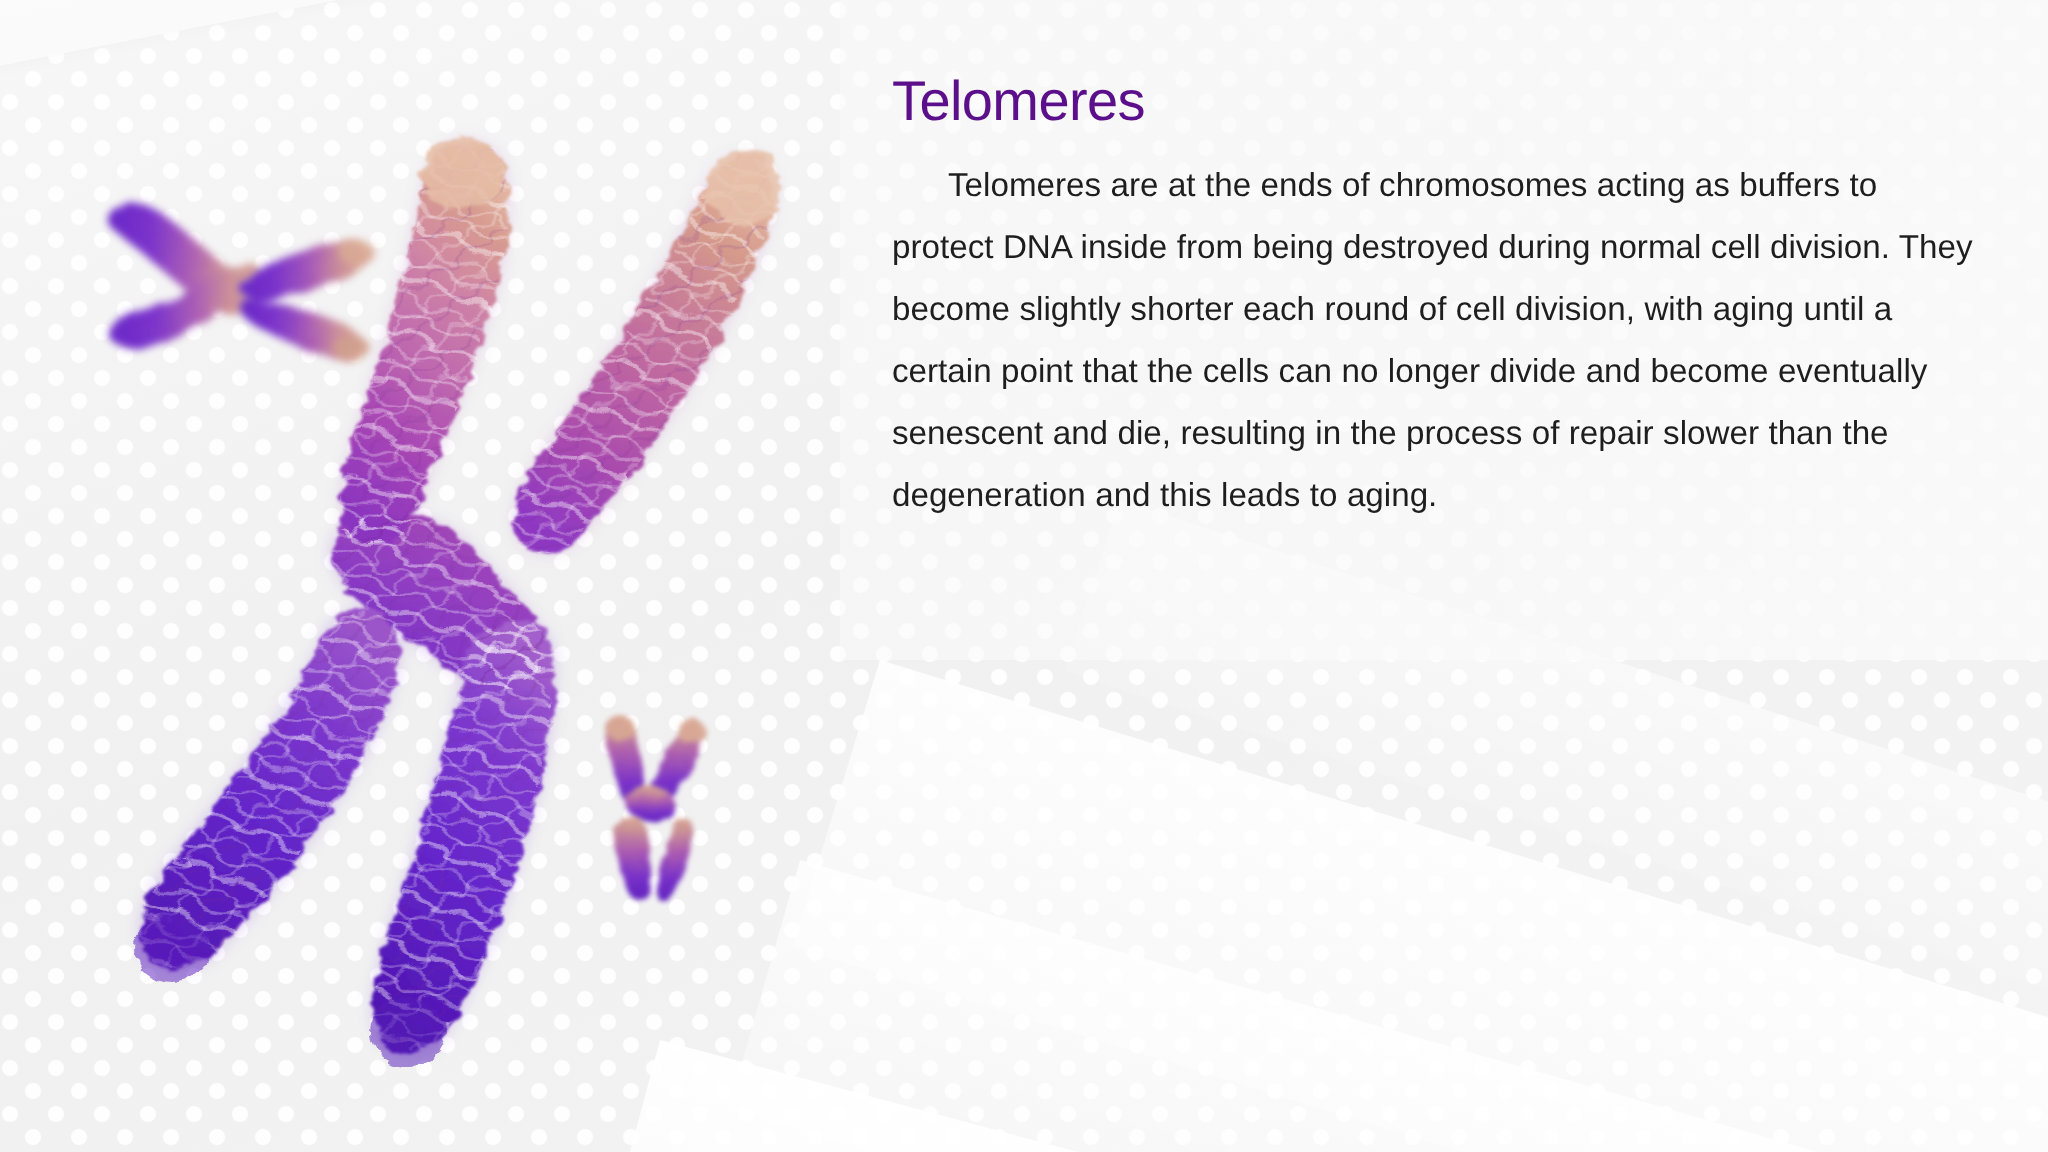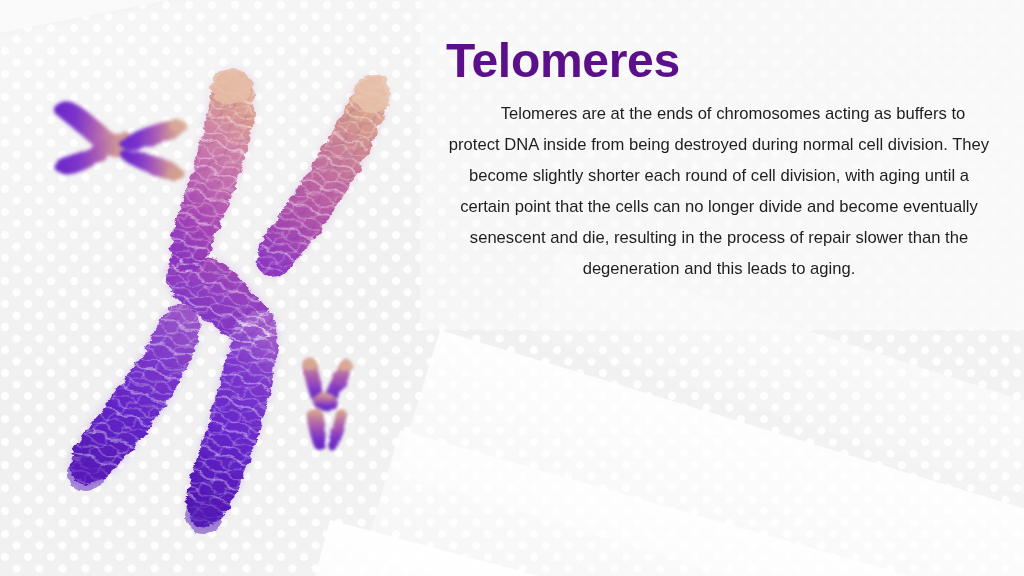--- a/index.html
+++ b/index.html
@@ -54,26 +54,26 @@
     background:linear-gradient(180deg,rgba(255,255,255,.55),rgba(255,255,255,.12));
   }
   .text-wash{
     position:absolute;left:420px;top:0;width:604px;height:330px;
     background:linear-gradient(90deg,rgba(250,250,250,.55),rgba(250,250,250,.9));
   }
 
   
   .text-col{position:absolute;left:446px;top:36px;width:546px;}
   .title{
-    font-size:48px;font-weight:bold;letter-spacing:-.3px;
+    font-size:28px;font-weight:normal;letter-spacing:-.3px;
     color:#5c0f8b;margin:0 0 12px 0;line-height:1.05;
   }
   .body-copy{
     font-size:16.6px;line-height:31px;color:#1e1e1e;
-    text-indent:28px;margin:0;text-align:center;
+    text-indent:28px;margin:0;text-align:left;
     word-spacing:.1px;
   }
 
   
   .chromo{position:absolute;}
   .chromo svg{display:block;overflow:visible;}
 
   #chromo-main{left:20px;top:60px;width:400px;height:450px;}
   #chromo-small-tl{left:48px;top:88px;width:150px;height:115px;
     filter:blur(1.5px);opacity:.93;}

